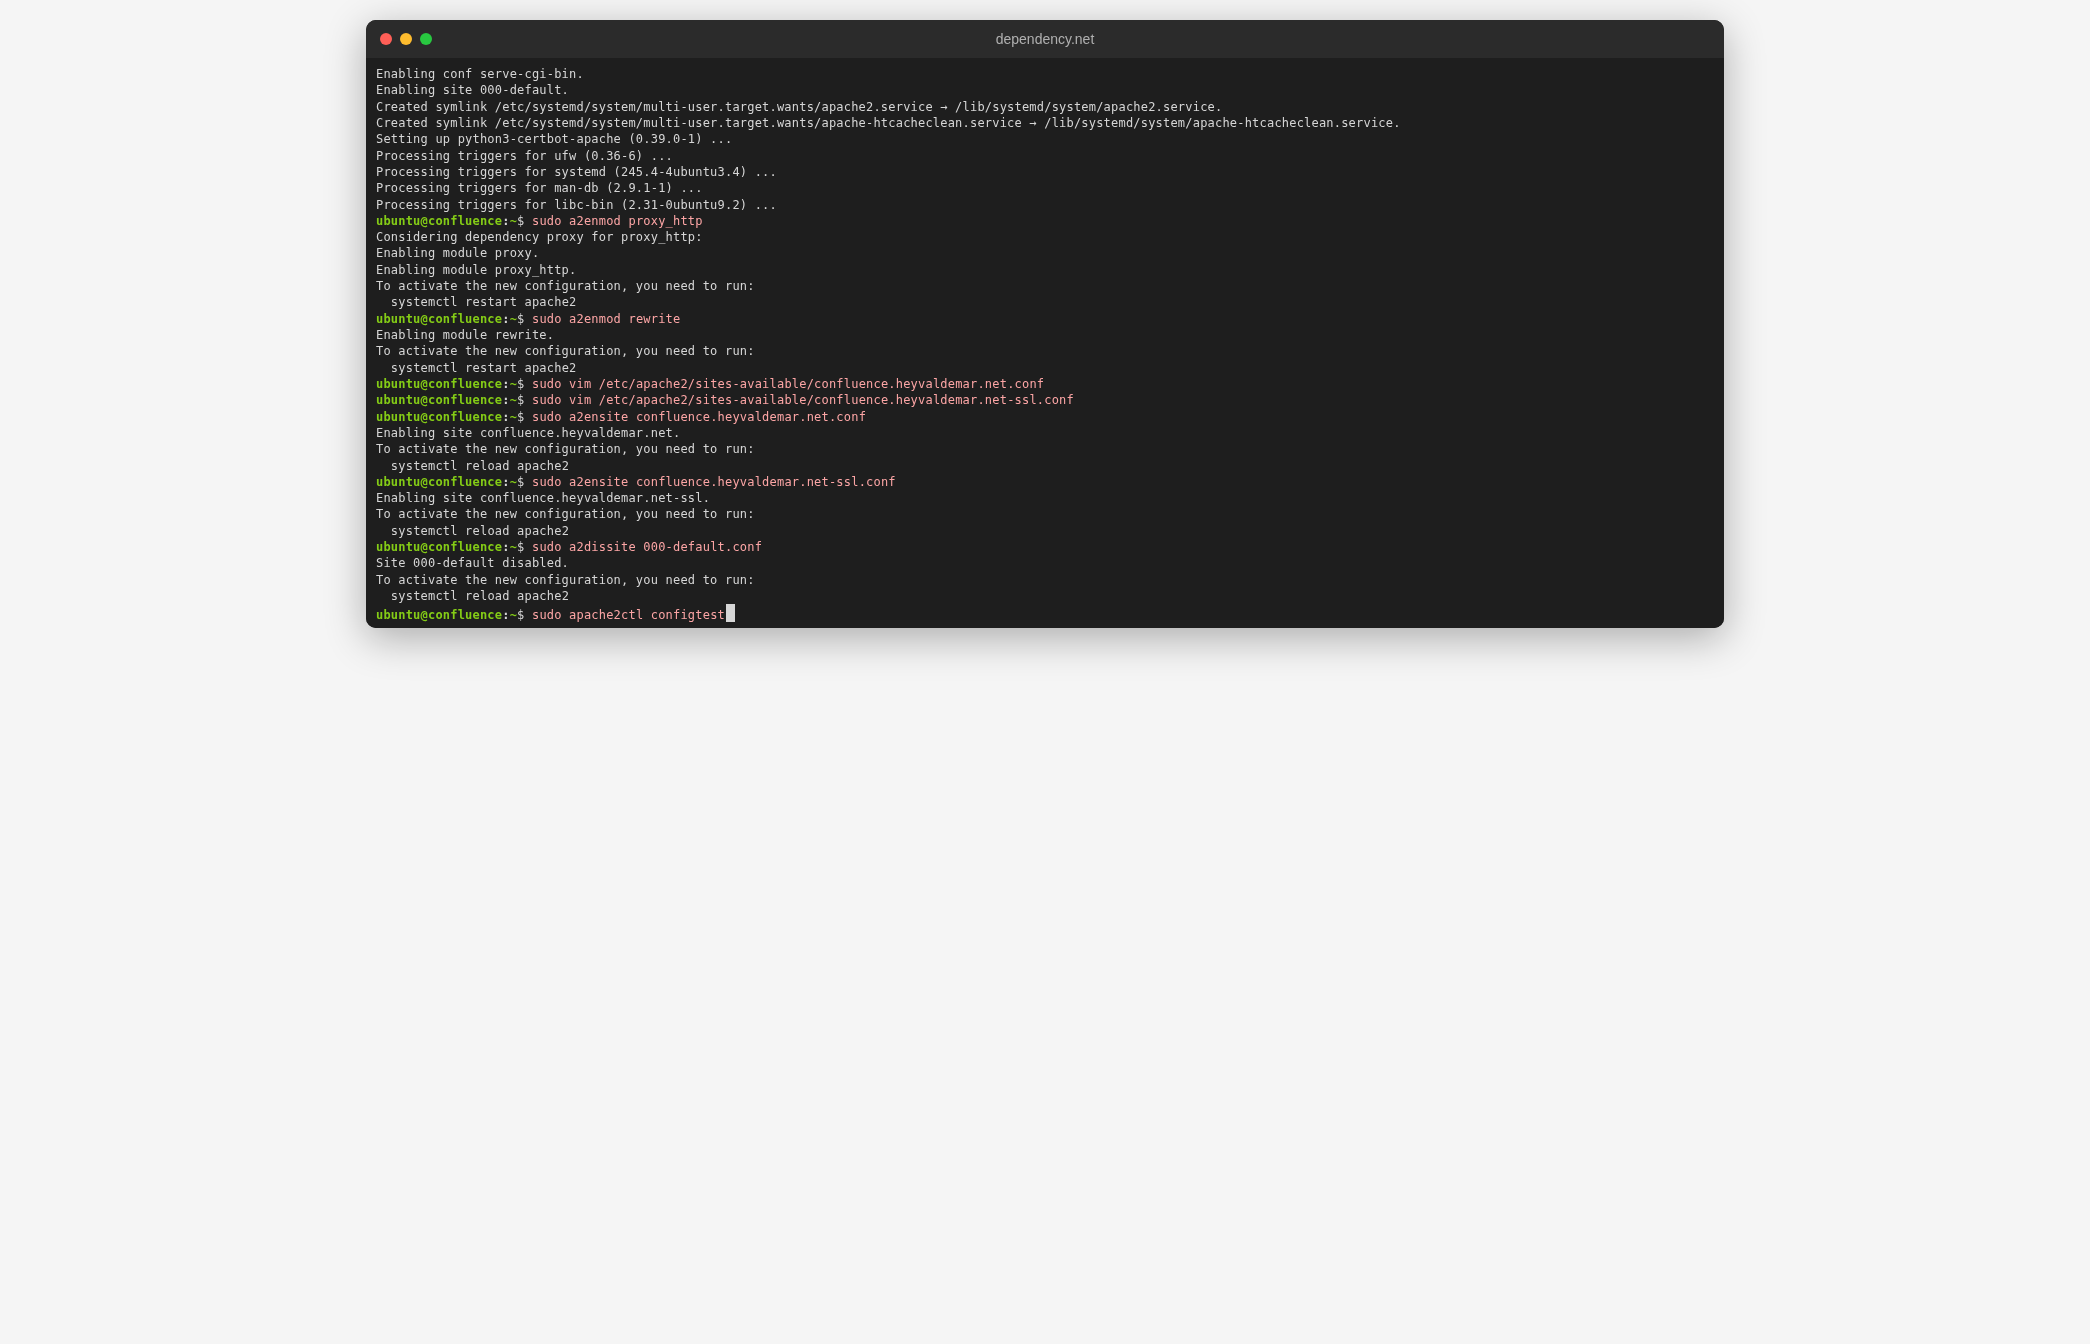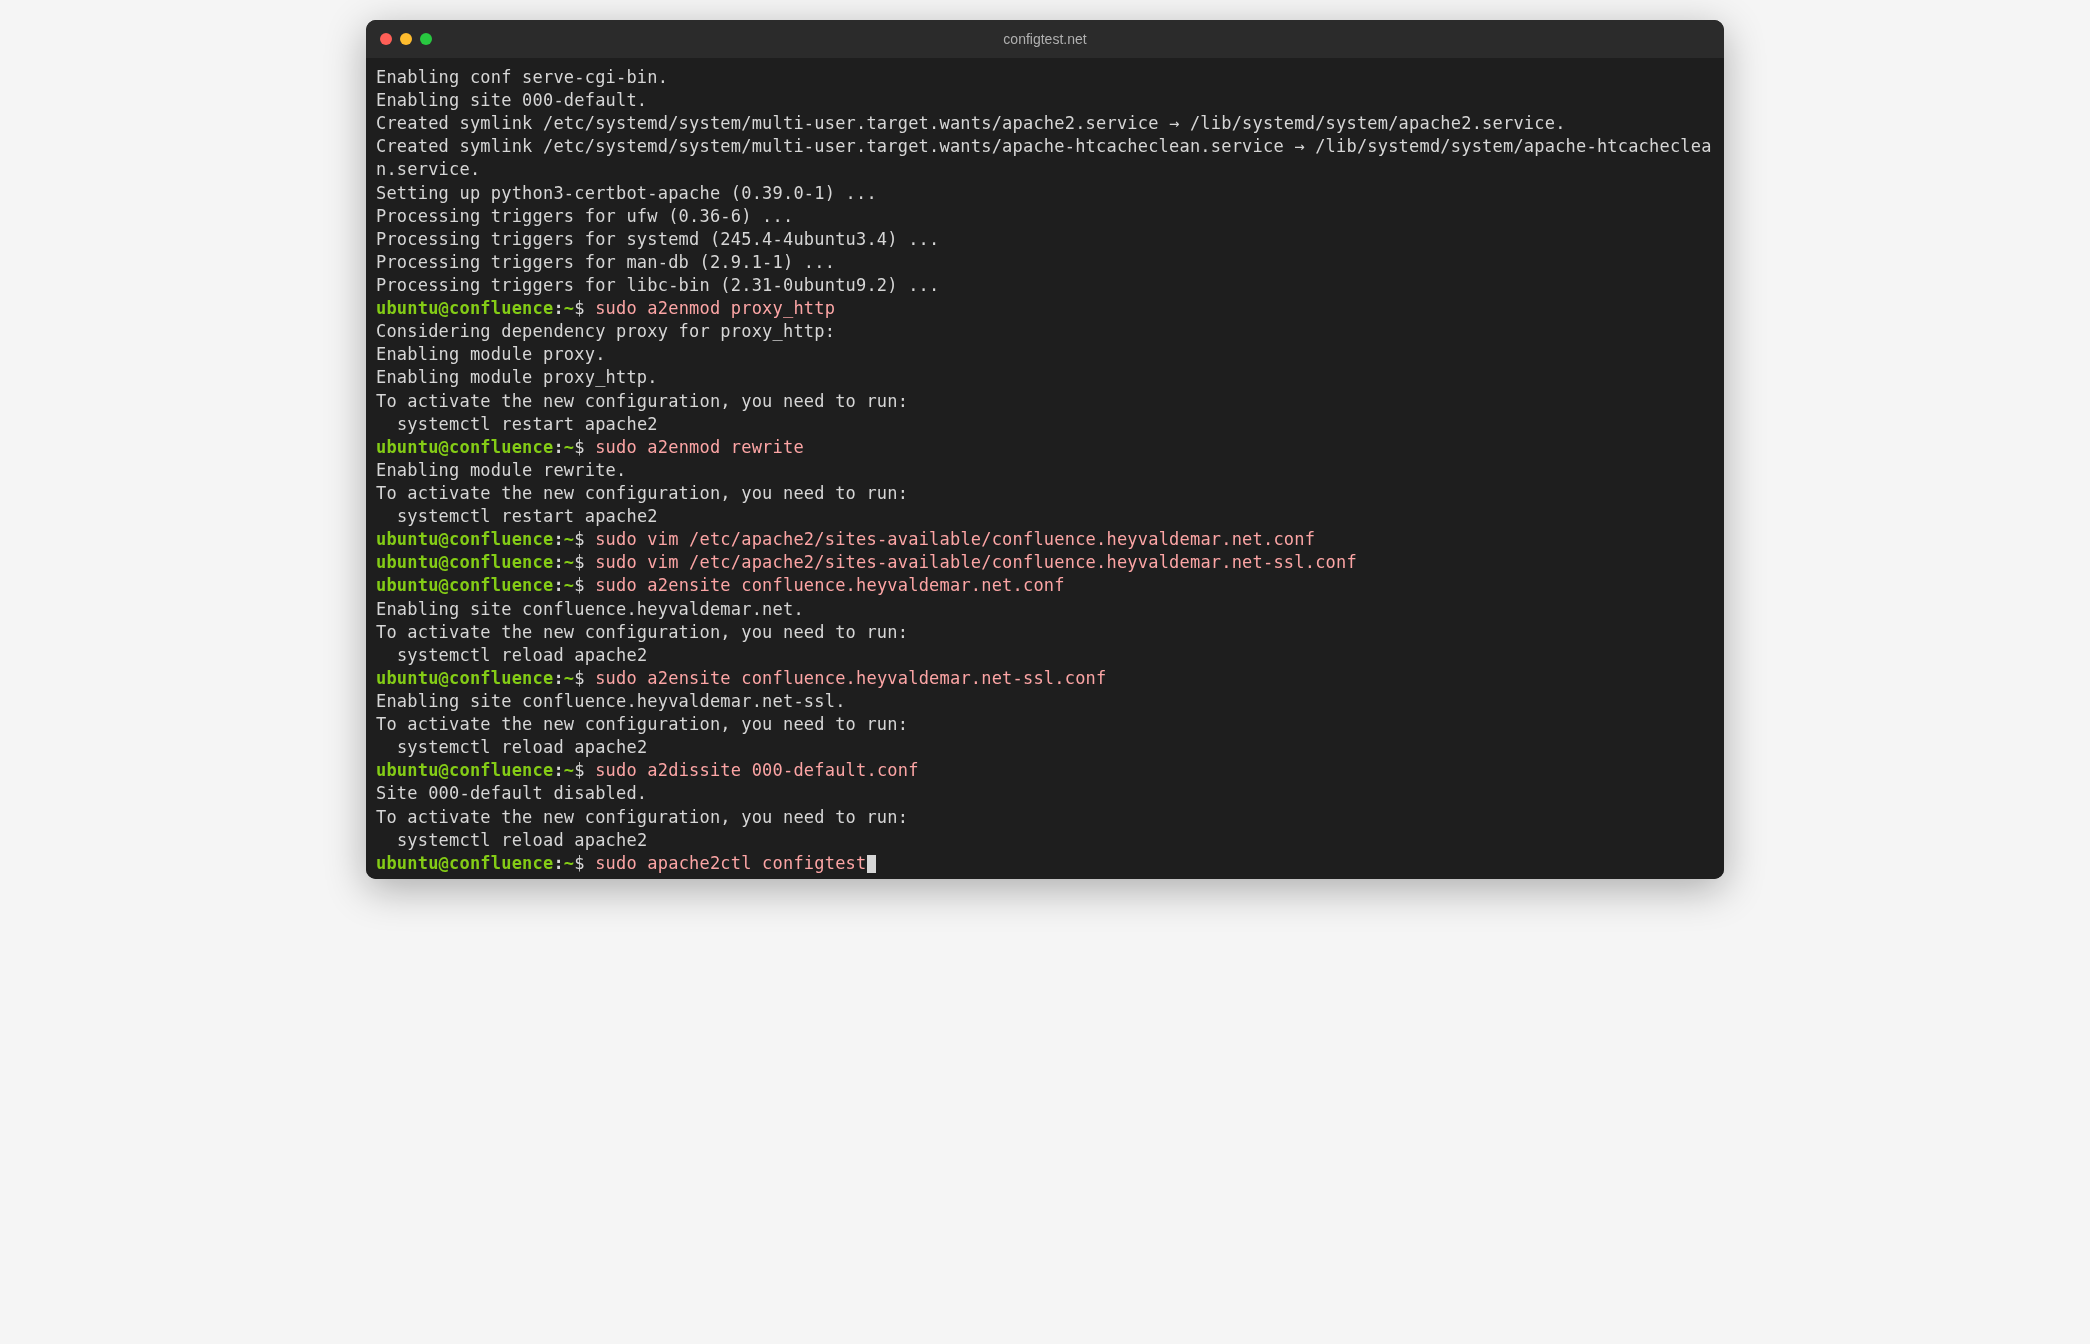--- a/index.html
+++ b/index.html
@@ -49,21 +49,21 @@
     left: 50%;
     transform: translateX(-50%);
     color: #b0b0b0;
     font-size: 14px;
     font-weight: 500;
     font-family: -apple-system, BlinkMacSystemFont, "Segoe UI", sans-serif;
   }
   .terminal-body {
     padding: 8px 10px 4px 10px;
     background: #1e1e1e;
-    font-size: 17px;
+    font-size: 12px;
     line-height: 1.36;
     color: #d6d6d6;
     white-space: pre-wrap;
     word-break: break-all;
     letter-spacing: 0.2px;
   }
   .prompt-user {
     color: #84cc16;
     font-weight: bold;
   }
@@ -92,16 +92,16 @@
 </head>
 <body>
 
 <div class="terminal-window">
   <div class="title-bar">
     <div class="traffic-lights">
       <div class="traffic-light tl-close"></div>
       <div class="traffic-light tl-min"></div>
       <div class="traffic-light tl-max"></div>
     </div>
-    <div class="title-text">configtest.net</div>
+    <div class="title-text">dependency.net</div>
   </div>
   <div class="terminal-body" id="terminal-body"><span class="line">Enabling conf serve-cgi-bin.</span><span class="line">Enabling site 000-default.</span><span class="line">Created symlink /etc/systemd/system/multi-user.target.wants/apache2.service → /lib/systemd/system/apache2.service.</span><span class="line">Created symlink /etc/systemd/system/multi-user.target.wants/apache-htcacheclean.service → /lib/systemd/system/apache-htcacheclean.service.</span><span class="line">Setting up python3-certbot-apache (0.39.0-1) ...</span><span class="line">Processing triggers for ufw (0.36-6) ...</span><span class="line">Processing triggers for systemd (245.4-4ubuntu3.4) ...</span><span class="line">Processing triggers for man-db (2.9.1-1) ...</span><span class="line">Processing triggers for libc-bin (2.31-0ubuntu9.2) ...</span><span class="line"><span class="prompt-user">ubuntu@confluence</span><span class="prompt-path">:</span><span class="prompt-user">~</span><span class="prompt-dollar">$ </span><span class="cmd">sudo a2enmod proxy_http</span></span><span class="line">Considering dependency proxy for proxy_http:</span><span class="line">Enabling module proxy.</span><span class="line">Enabling module proxy_http.</span><span class="line">To activate the new configuration, you need to run:</span><span class="line">  systemctl restart apache2</span><span class="line"><span class="prompt-user">ubuntu@confluence</span><span class="prompt-path">:</span><span class="prompt-user">~</span><span class="prompt-dollar">$ </span><span class="cmd">sudo a2enmod rewrite</span></span><span class="line">Enabling module rewrite.</span><span class="line">To activate the new configuration, you need to run:</span><span class="line">  systemctl restart apache2</span><span class="line"><span class="prompt-user">ubuntu@confluence</span><span class="prompt-path">:</span><span class="prompt-user">~</span><span class="prompt-dollar">$ </span><span class="cmd">sudo vim /etc/apache2/sites-available/confluence.heyvaldemar.net.conf</span></span><span class="line"><span class="prompt-user">ubuntu@confluence</span><span class="prompt-path">:</span><span class="prompt-user">~</span><span class="prompt-dollar">$ </span><span class="cmd">sudo vim /etc/apache2/sites-available/confluence.heyvaldemar.net-ssl.conf</span></span><span class="line"><span class="prompt-user">ubuntu@confluence</span><span class="prompt-path">:</span><span class="prompt-user">~</span><span class="prompt-dollar">$ </span><span class="cmd">sudo a2ensite confluence.heyvaldemar.net.conf</span></span><span class="line">Enabling site confluence.heyvaldemar.net.</span><span class="line">To activate the new configuration, you need to run:</span><span class="line">  systemctl reload apache2</span><span class="line"><span class="prompt-user">ubuntu@confluence</span><span class="prompt-path">:</span><span class="prompt-user">~</span><span class="prompt-dollar">$ </span><span class="cmd">sudo a2ensite confluence.heyvaldemar.net-ssl.conf</span></span><span class="line">Enabling site confluence.heyvaldemar.net-ssl.</span><span class="line">To activate the new configuration, you need to run:</span><span class="line">  systemctl reload apache2</span><span class="line"><span class="prompt-user">ubuntu@confluence</span><span class="prompt-path">:</span><span class="prompt-user">~</span><span class="prompt-dollar">$ </span><span class="cmd">sudo a2dissite 000-default.conf</span></span><span class="line">Site 000-default disabled.</span><span class="line">To activate the new configuration, you need to run:</span><span class="line">  systemctl reload apache2</span><span class="line"><span class="prompt-user">ubuntu@confluence</span><span class="prompt-path">:</span><span class="prompt-user">~</span><span class="prompt-dollar">$ </span><span class="cmd">sudo apache2ctl configtest</span><span class="cursor"></span></span></div>
 </div>
 
 </body></html>

